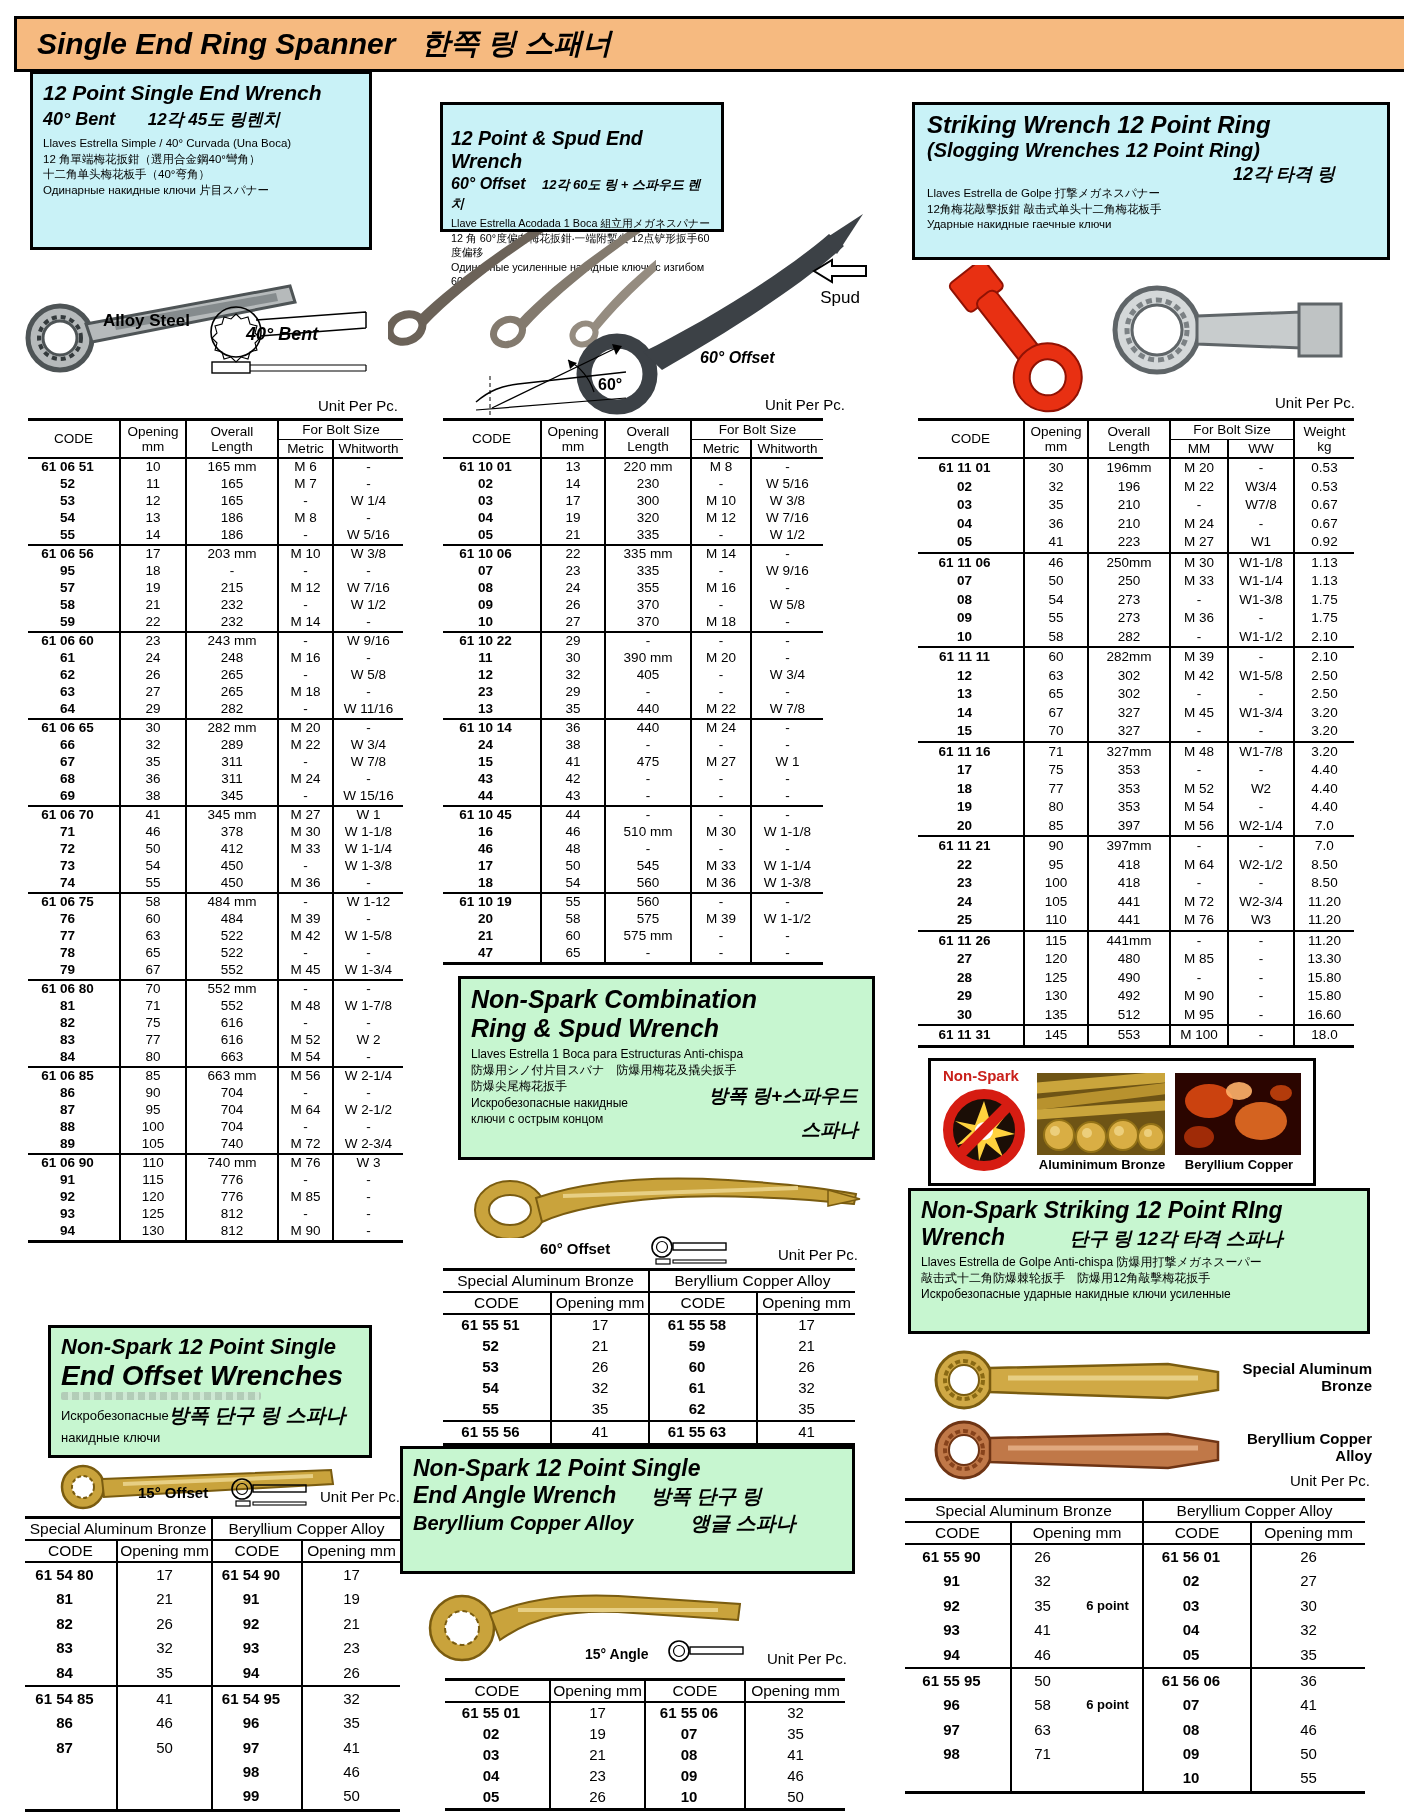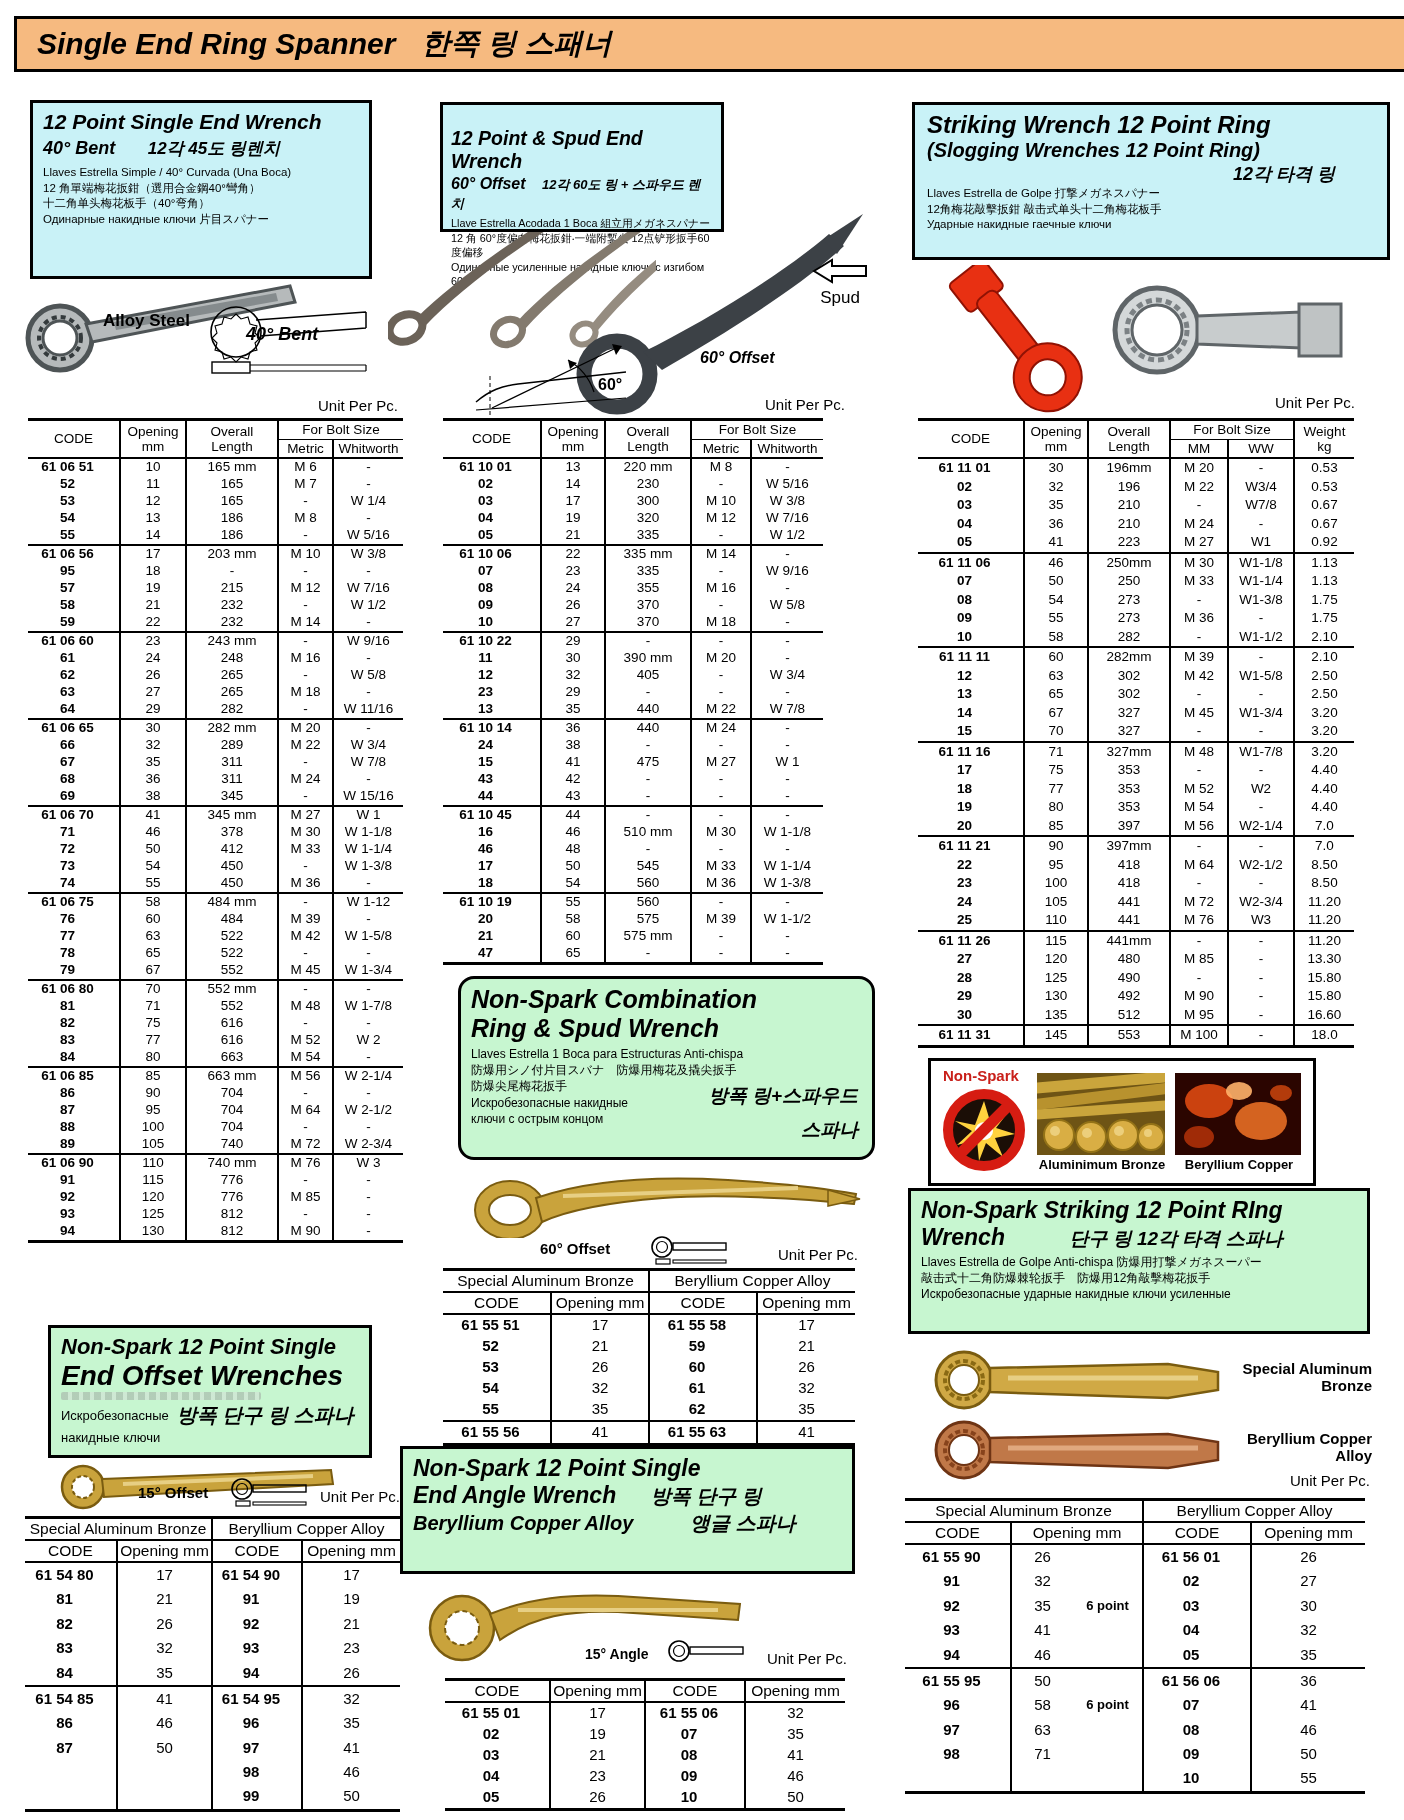--- a/index.html
+++ b/index.html
@@ -40,21 +40,21 @@
 </head>
 <body>
 
 <div id="page">
 
   <div class="abs banner" style="left:14px;top:16px;width:1372px;height:50px;">
     <span class="ttl t1">Single End Ring Spanner</span>
     <span class="ttl t2">한쪽 링 스패너</span>
   </div>
 
-  <div class="abs cyanbox" style="left:30px;top:100px;width:342px;height:179px;">
+  <div class="abs cyanbox" style="left:30px;top:71px;width:342px;height:179px;">
     <div class="ttl" style="font-size:21px;">12 Point Single End Wrench</div>
     <div style="margin:3px 0 5px 0;">
       <span class="ttl" style="font-size:18px;">40° Bent</span>
       <span class="ttl" style="font-size:17px;margin-left:28px;">12각 45도 링렌치</span>
     </div>
     <div class="desc">Llaves Estrella Simple / 40° Curvada (Una Boca)</div>
     <div class="desc">12 角單端梅花扳鉗（選用合金鋼40°彎角）</div>
     <div class="desc">十二角单头梅花板手（40°弯角）</div>
     <div class="desc">Одинарные накидные ключи  片目スパナー</div>
   </div>
@@ -1009,21 +1009,21 @@
           <td class="c-code">61 11 31</td>
           <td class="vl">145</td>
           <td class="vl">553</td>
           <td class="vl">M 100</td>
           <td class="vl">-</td>
           <td class="vl">18.0</td>
         </tr>
       </tbody>
   </table>
 
-  <div class="abs greenbox" style="left:458px;top:976px;width:417px;height:184px;border-radius:16px;">
+  <div class="abs greenbox" style="left:458px;top:976px;width:417px;height:184px;">
     <div class="ttl" style="font-size:25px;">Non-Spark Combination</div>
     <div class="ttl" style="font-size:25px;">Ring &amp; Spud Wrench</div>
     <div class="desc" style="font-size:12px;margin-top:3px;">Llaves Estrella 1 Boca para Estructuras Anti-chispa</div>
     <div class="desc" style="font-size:12px;">防爆用シノ付片目スバナ　防爆用梅花及撬尖扳手</div>
     <div class="desc" style="font-size:12px;">防爆尖尾梅花扳手</div>
     <div class="desc" style="font-size:12px;">Искробезопасные накидные</div>
     <div class="desc" style="font-size:12px;">ключи с острым концом</div>
     <div class="abs ttl" style="right:14px;top:104px;font-size:19px;">방폭 링+스파우드</div>
     <div class="abs ttl" style="right:14px;top:138px;font-size:19px;">스파나</div>
   </div>
@@ -1260,21 +1260,21 @@
           <td class="c-code vl">10</td>
           <td class="vl">55</td>
         </tr>
       </tbody>
   </table>
 
   <div class="abs greenbox" style="left:48px;top:1325px;width:324px;height:133px;padding:6px 10px;">
     <div class="ttl" style="font-size:22px;">Non-Spark 12 Point Single</div>
     <div class="ttl" style="font-size:28px;">End Offset Wrenches</div>
     <div class="smudge"></div>
-    <div style="margin-top:2px;display:flex;align-items:center;gap:8px;">
+    <div style="margin-top:2px;display:flex;align-items:center;">
       <span class="desc" style="font-size:13px;">Искробезопасные</span>
       <span class="ttl" style="font-size:20px;">방폭 단구 링 스파나</span>
     </div>
     <div class="desc" style="font-size:13px;">накидные ключи</div>
   </div>
 
   <svg class="abs" style="left:55px;top:1460px;" width="285" height="50" viewBox="0 0 285 50">
     <circle cx="28" cy="27" r="21" fill="#c9a33c" stroke="#7a5c10" stroke-width="2.5"></circle>
     <circle cx="28" cy="27" r="11" fill="#fff" stroke="#7a5c10" stroke-width="2" stroke-dasharray="4 2.5"></circle>
     <path d="M47,19 L276,10 L278,24 L49,37 Z" fill="#c9a33c" stroke="#7a5c10" stroke-width="2"></path>

